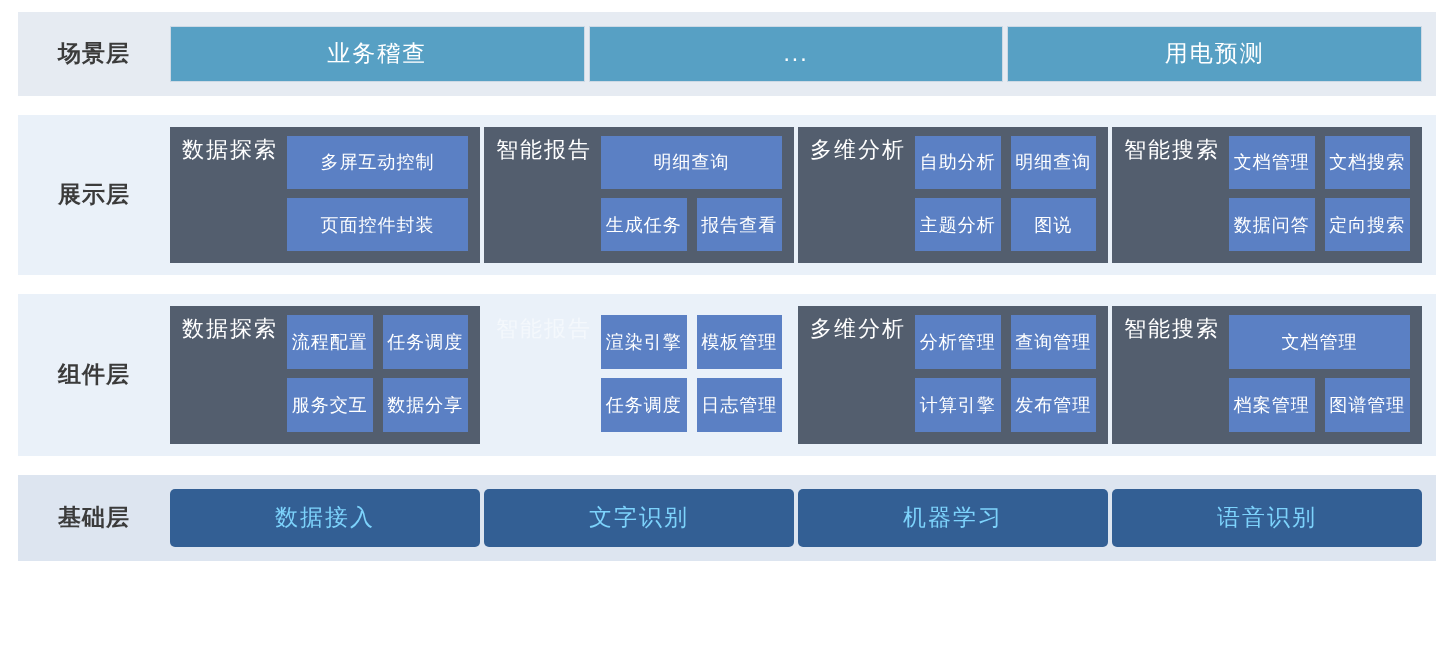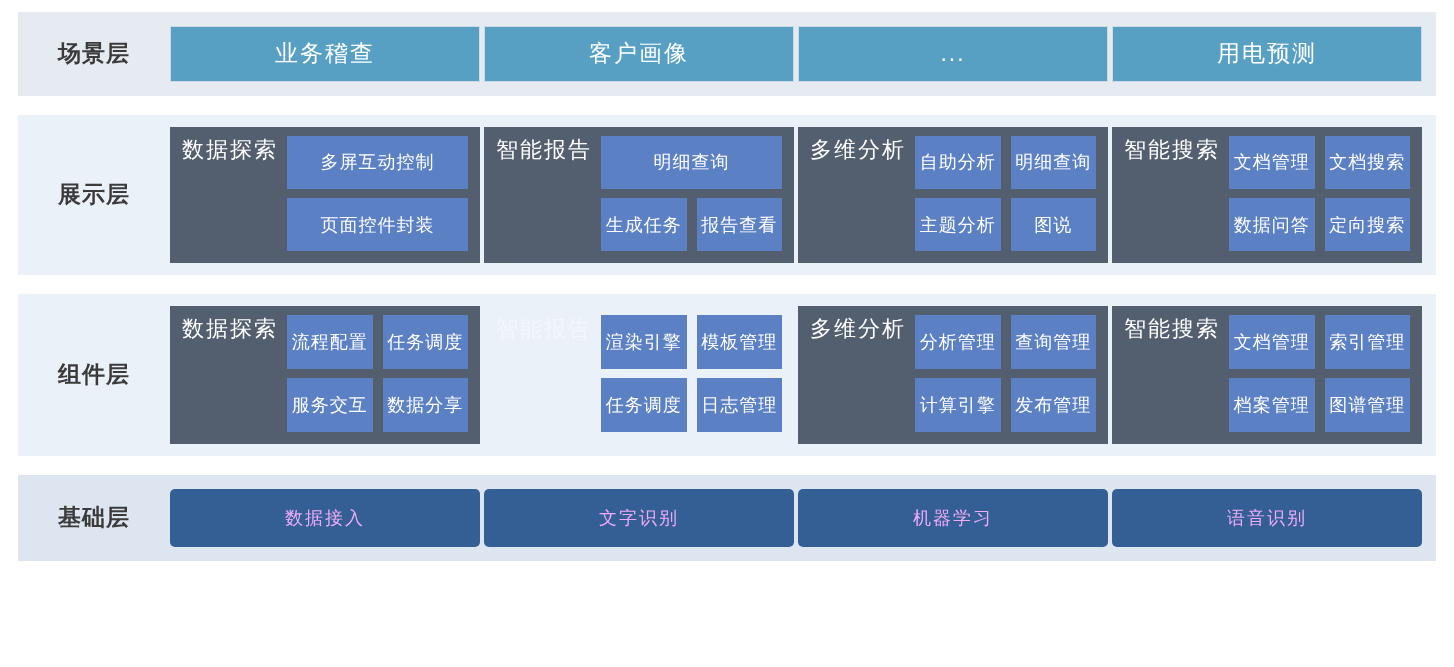--- a/index.html
+++ b/index.html
@@ -73,22 +73,22 @@
     box-sizing: border-box;
   }
 
   
   .base-box {
     flex: 1 1 0;
     display: flex;
     align-items: center;
     justify-content: center;
     background: #335f94;
-    color: #f0abfc;
-    font-size: 18px;
+    color: #7dd3fc;
+    font-size: 23px;
     letter-spacing: 2px;
     border-radius: 5px;
     box-sizing: border-box;
   }
 
   
   .card {
     flex: 1 1 0;
     background: #535e6e;
     box-sizing: border-box;
@@ -138,21 +138,20 @@
   }
 </style>
 </head>
 <body>
 
 <div id="diagram">
     <div class="layer scene">
       <div class="layer-label">场景层</div>
       <div class="layer-body">
         <div class="scene-box">业务稽查</div>
-        <div class="scene-box">客户画像</div>
         <div class="scene-box">...</div>
         <div class="scene-box">用电预测</div>
       </div>
     </div>
     <div class="layer present">
       <div class="layer-label">展示层</div>
       <div class="layer-body">
         <div class="card">
           <div class="card-title">数据探索</div>
           <div class="card-grid">
@@ -244,21 +243,20 @@
               <div class="chip">计算引擎</div>
               <div class="chip">发布管理</div>
             </div>
           </div>
         </div>
         <div class="card">
           <div class="card-title">智能搜索</div>
           <div class="card-grid">
             <div class="card-row">
               <div class="chip">文档管理</div>
-              <div class="chip">索引管理</div>
             </div>
             <div class="card-row">
               <div class="chip">档案管理</div>
               <div class="chip">图谱管理</div>
             </div>
           </div>
         </div>
       </div>
     </div>
     <div class="layer base">

